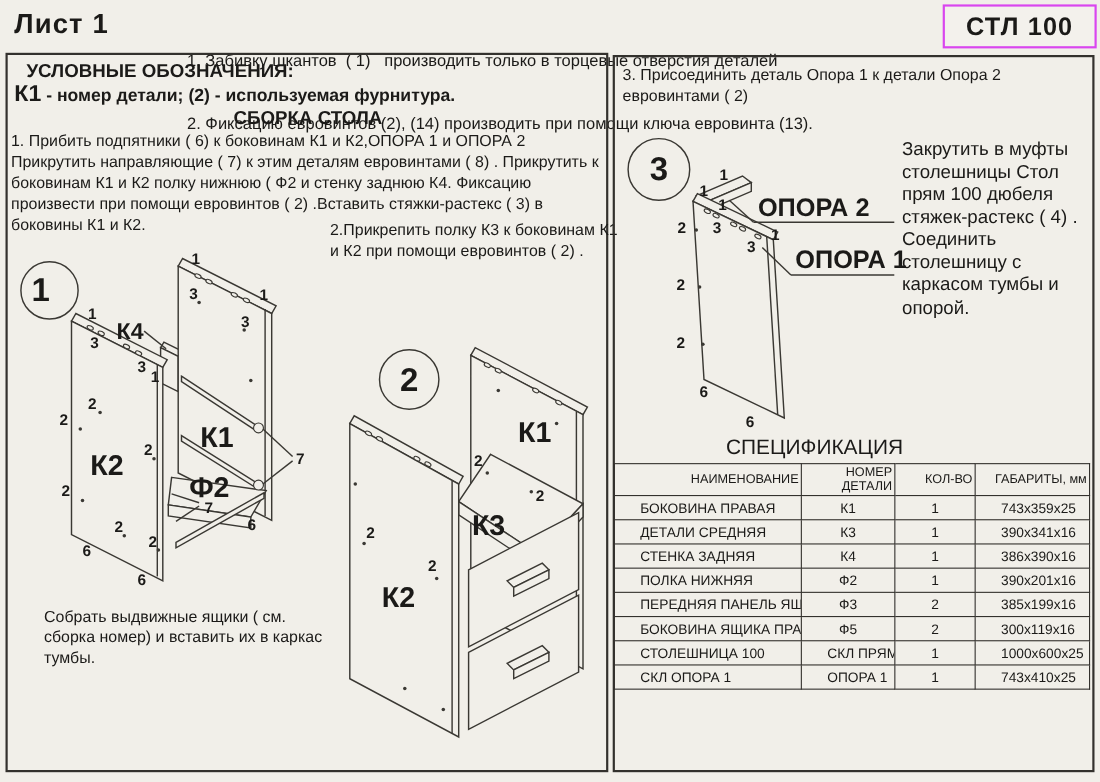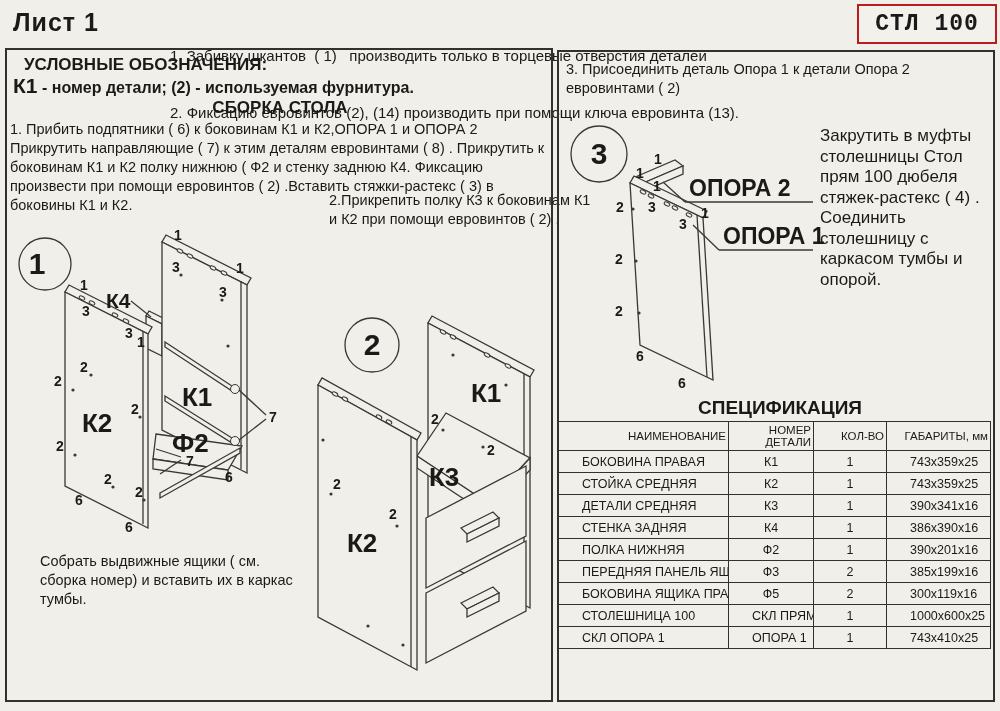--- a/index.html
+++ b/index.html
@@ -7,29 +7,29 @@
     width:1000px;height:711px;position:relative;overflow:hidden;
     background:#f1efe9;
     font-family:"Liberation Sans",sans-serif;color:#1b1a18;
     outline:1px solid #8a8782;
   }
   .abs{position:absolute;}
   .box{position:absolute;border:2px solid #33312d;}
   .sheet-title{font-size:25px;font-weight:bold;letter-spacing:1px;}
   .notes{font-size:15px;line-height:19px;white-space:pre-wrap;}
   .code-badge{
-    position:absolute;border:2px solid #b91c1c;display:flex;align-items:center;justify-content:center;
-    font-size:23px;font-weight:bold;letter-spacing:1px;background:#f3f1ec;font-family:Liberation Mono, monospace;
+    position:absolute;border:2px solid #d946ef;display:flex;align-items:center;justify-content:center;
+    font-size:23px;font-weight:bold;letter-spacing:1px;background:#f3f1ec;
   }
   .legend-title{font-size:17px;font-weight:bold;}
   .legend-line{font-size:16px;font-weight:bold;}
   .legend-line .k{font-size:21px;}
   .assembly-title{font-size:17px;font-weight:bold;text-align:center;}
   .para{font-size:14.5px;line-height:19px;}
-  .spec-title{font-size:19px;font-weight:bold;text-align:center;}
+  .spec-title{font-size:19px;font-weight:normal;text-align:left;}
   table.spec{border-collapse:collapse;table-layout:fixed;background:transparent;}
   table.spec th,table.spec td{
     border:1.5px solid #33312d;font-weight:normal;
     padding:2px 23px;overflow:hidden;white-space:nowrap;
   }
   table.spec th{font-size:11.5px;text-align:right;white-space:normal;line-height:12px;height:26px;padding:1px 2px;}
   table.spec td{font-size:12.5px;height:17px;}
   table.spec td.c1,table.spec td.c2,table.spec td.c3{text-align:center;}
   svg{position:absolute;overflow:visible;}
   svg .ln{stroke:#3a3833;stroke-width:1.3;fill:none;}
@@ -49,21 +49,21 @@
 <div class="code-badge" style="left:857px;top:4px;width:136px;height:36px;">СТЛ 100</div>
 
 <div class="box" style="left:5px;top:48px;width:544px;height:650px;"></div>
 
 <div class="abs legend-title" style="left:24px;top:55px;">УСЛОВНЫЕ ОБОЗНАЧЕНИЯ:</div>
 <div class="abs legend-line" style="left:13px;top:74px;">
   <span class="k">К1</span><span> - номер детали;  (2) - используемая фурнитура.</span>
 </div>
 <div class="abs assembly-title" style="left:80px;top:98px;width:400px;">СБОРКА СТОЛА</div>
 <div class="abs para" style="left:10px;top:120px;width:537px;">1. Прибить подпятники  ( 6)    к боковинам  К1 и К2,ОПОРА 1 и ОПОРА 2  Прикрутить направляющие  ( 7)   к этим деталям евровинтами  ( 8)  . Прикрутить к боковинам  К1 и К2 полку нижнюю  ( Ф2 и стенку заднюю К4. Фиксацию произвести при помощи евровинтов  ( 2)  .Вставить стяжки-растекс  ( 3)   в боковины К1 и К2.</div>
-<div class="abs para" style="left:300px;top:191px;width:262px;margin-left:29px;">2.Прикрепить полку К3 к боковинам К1 и К2 при помощи евровинтов  ( 2)  .</div>
+<div class="abs para" style="left:300px;top:201px;width:262px;">2.Прикрепить полку К3 к боковинам К1 и К2 при помощи евровинтов  ( 2)  .</div>
 <div class="abs para" style="left:40px;top:552px;width:268px;">Собрать выдвижные ящики   ( см. сборка номер)   и вставить их в каркас тумбы.</div>
 
 <svg style="left:10px;top:228px;" width="295" height="322" viewBox="0 0 295 322">
   <circle class="ln" cx="35" cy="36" r="26" stroke-width="1.6"></circle>
 
   <g>
     <polygon class="face" points="136,88 152,96 155,91 139,83"></polygon>
     <polygon class="face" points="136,88 152,96 152,128 136,120"></polygon>
     <line class="ln" x1="121" y1="73" x2="141" y2="89"></line>
   </g>
@@ -269,26 +269,20 @@
     </tr>
   </thead>
   <tbody>
       <tr>
         <td class="c0">БОКОВИНА ПРАВАЯ</td>
         <td class="c1">К1</td>
         <td class="c2">1</td>
         <td class="c3">743x359x25</td>
       </tr>
       <tr>
-        <td class="c0">СТОЙКА СРЕДНЯЯ</td>
-        <td class="c1">К2</td>
-        <td class="c2">1</td>
-        <td class="c3">743x359x25</td>
-      </tr>
-      <tr>
         <td class="c0">ДЕТАЛИ  СРЕДНЯЯ</td>
         <td class="c1">К3</td>
         <td class="c2">1</td>
         <td class="c3">390x341x16</td>
       </tr>
       <tr>
         <td class="c0">СТЕНКА ЗАДНЯЯ</td>
         <td class="c1">К4</td>
         <td class="c2">1</td>
         <td class="c3">386x390x16</td>

